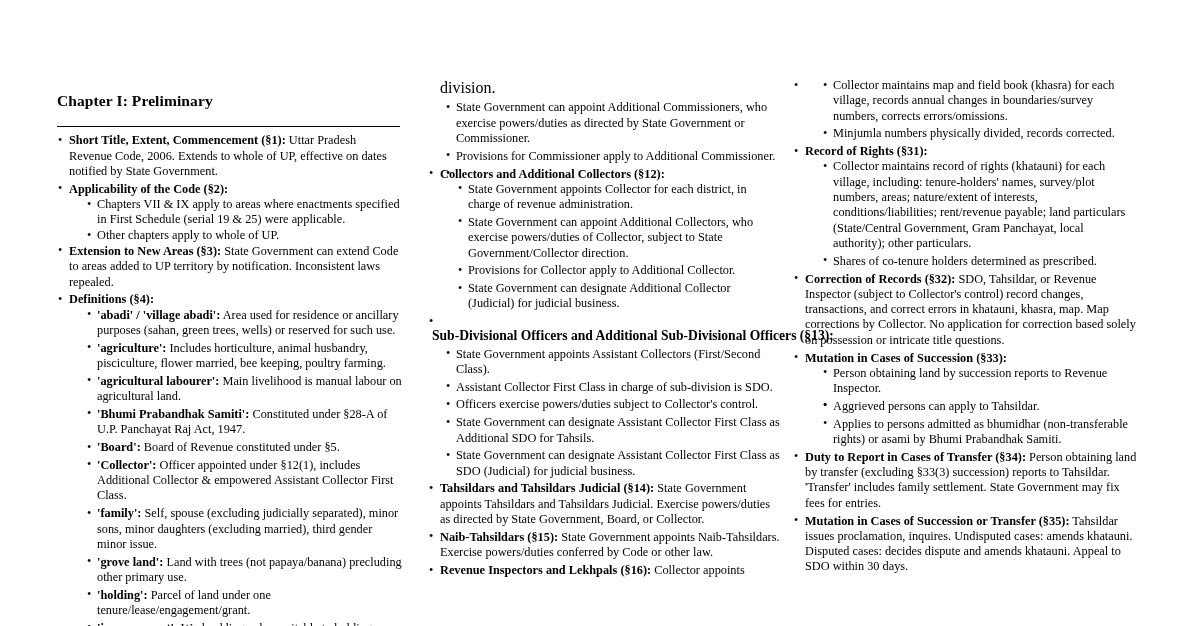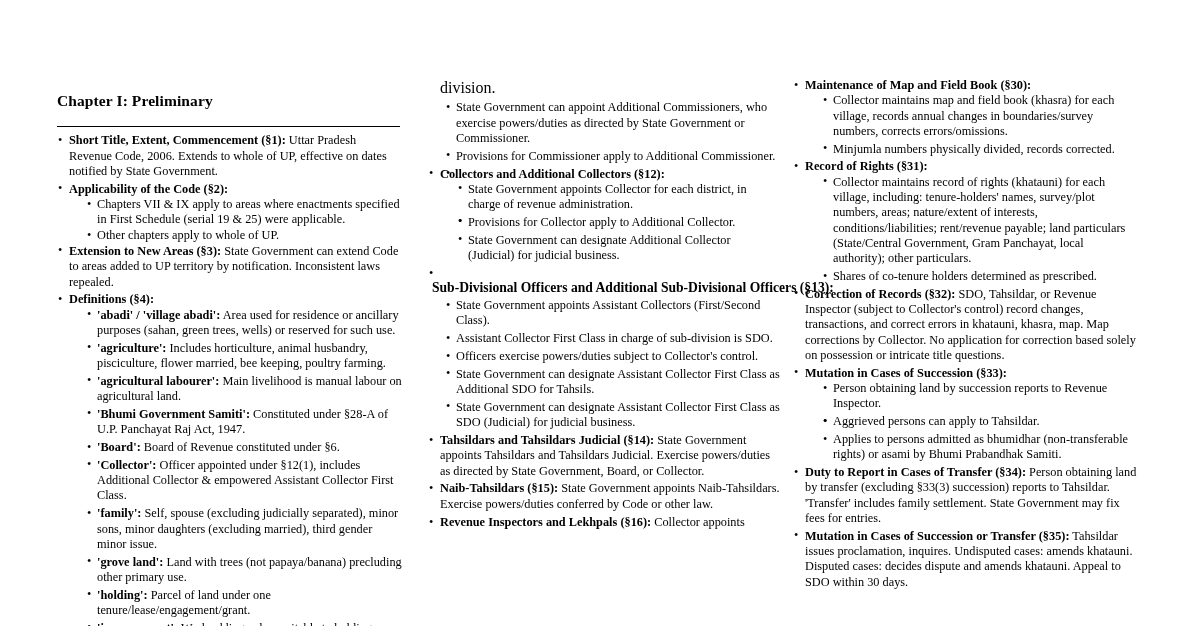--- a/index.html
+++ b/index.html
@@ -163,25 +163,25 @@
           <li>
             <span class="bullet">•</span>
             <span class="hd">'agriculture':</span><span class="bd"> Includes horticulture, animal husbandry, pisciculture, flower married, bee keeping, poultry farming.</span>
           </li>
           <li>
             <span class="bullet">•</span>
             <span class="hd">'agricultural labourer':</span><span class="bd"> Main livelihood is manual labour on agricultural land.</span>
           </li>
           <li>
             <span class="bullet">•</span>
-            <span class="hd">'Bhumi Government Samiti':</span><span class="bd"> Constituted under §28-A of U.P. Panchayat Raj Act, 1947.</span>
-          </li>
-          <li>
-            <span class="bullet">•</span>
-            <span class="hd">'Board':</span><span class="bd"> Board of Revenue constituted under §6.</span>
+            <span class="hd">'Bhumi Prabandhak Samiti':</span><span class="bd"> Constituted under §28-A of U.P. Panchayat Raj Act, 1947.</span>
+          </li>
+          <li>
+            <span class="bullet">•</span>
+            <span class="hd">'Board':</span><span class="bd"> Board of Revenue constituted under §5.</span>
           </li>
           <li>
             <span class="bullet">•</span>
             <span class="hd">'Collector':</span><span class="bd"> Officer appointed under §12(1), includes Additional Collector &amp; empowered Assistant Collector First Class.</span>
           </li>
           <li>
             <span class="bullet">•</span>
             <span class="hd">'family':</span><span class="bd"> Self, spouse (excluding judicially separated), minor sons, minor daughters (excluding married), third gender minor issue.</span>
           </li>
           <li>
@@ -225,20 +225,21 @@
       <li class="tight">
         <span class="bullet">•</span>
         <span class="hd">Collectors and Additional Collectors (§12):</span>
         <ul class="lvl2">
           <li>
             <span class="bullet">•</span>
             <span class="bd">State Government appoints Collector for each district, in charge of revenue administration.</span>
           </li>
           <li>
             <span class="bullet">•</span>
+            <span class="bd">State Government can appoint Additional Collectors, who exercise powers/duties of Collector, subject to State Government/Collector direction.</span>
           </li>
           <li>
             <span class="bullet">•</span>
             <span class="bd">Provisions for Collector apply to Additional Collector.</span>
           </li>
           <li>
             <span class="bullet">•</span>
             <span class="bd">State Government can designate Additional Collector (Judicial) for judicial business.</span>
           </li>
         </ul>
@@ -290,21 +291,20 @@
     </ul>
   </div>
 
   <div class="col col-3">
 
 
     <ul class="lvl1">
 
       <li class="tight">
         <span class="bullet">•</span>
-        <span class="hd">Maintenance of Map and Field Book (§30):</span>
         <ul class="lvl2">
           <li>
             <span class="bullet">•</span>
             <span class="bd">Collector maintains map and field book (khasra) for each village, records annual changes in boundaries/survey numbers, corrects errors/omissions.</span>
           </li>
           <li>
             <span class="bullet">•</span>
             <span class="bd">Minjumla numbers physically divided, records corrected.</span>
           </li>
         </ul>

